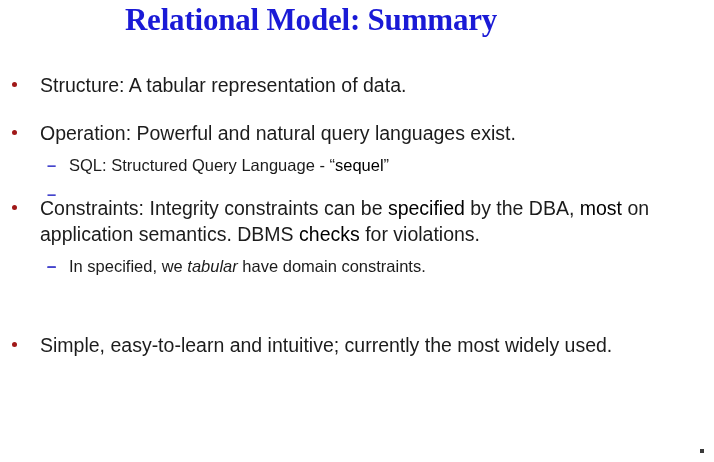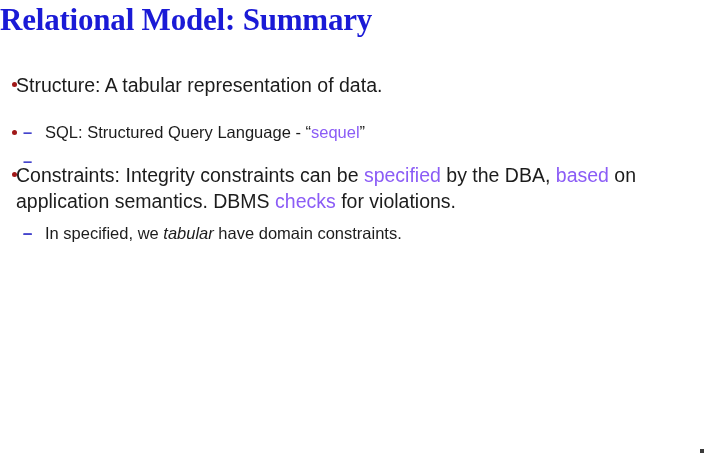--- a/index.html
+++ b/index.html
@@ -23,41 +23,41 @@
     background: #ffffff;
     box-sizing: border-box;
   }
 
   
   .slide-title {
     position: absolute;
     top: 2px;
     left: 0;
     width: 622px;
-    text-align: left;
+    text-align: center;
     font-family: "Liberation Serif", "DejaVu Serif", serif;
     font-weight: bold;
     font-size: 31px;
     line-height: 36px;
     letter-spacing: -0.2px;
     color: #1A1AD6;
     white-space: nowrap;
   }
 
   
   .body-list {
     position: absolute;
     top: 72px;
     left: 0;
     width: 714px;
   }
 
   .l1-item {
     position: relative;
-    padding-left: 16px;
+    padding-left: 40px;
     margin-bottom: 20px;
     font-size: 19.5px;
     line-height: 26px;
     color: #1c1c1c;
   }
 
   .l1-item > .bullet-dot {
     position: absolute;
     left: 12px;
     top: 10px;
@@ -98,21 +98,21 @@
     font-weight: bold;
     text-align: left;
   }
 
   
   .item-structure  { margin-bottom: 22px; }
   .item-operation  { margin-bottom: 18px; }
   .item-constraints{ margin-bottom: 16px; }
   .item-simple     { margin-top: 54px; margin-bottom: 0; }
 
-  .hl-blue   { color: #8b5cf6; }
+  .hl-blue   { color: #000000; }
   .em-italic { font-style: italic; }
 
   .corner-speck {
     position: absolute;
     left: 700px;
     top: 449px;
     width: 4px;
     height: 4px;
     background: #3a3a3a;
   }
@@ -126,45 +126,50 @@
 
   <div class="body-list">
 
     <div class="l1-item item-structure">
       <span class="bullet-dot"></span>
       <span class="l1-text">Structure: A tabular representation of data.</span>
     </div>
 
     <div class="l1-item item-operation">
       <span class="bullet-dot"></span>
+      <span class="l1-text">Operation: Powerful and natural query languages exist.</span>
 
       <div class="sub-list">
         <div class="l2-item">
           <span class="dash">–</span>
           <span>SQL: Structured Query Language - “</span><span class="hl-blue">sequel</span><span>”</span>
         </div>
         <div class="l2-item">
           <span class="dash">–</span>
         </div>
       </div>
     </div>
 
     <div class="l1-item item-constraints">
       <span class="bullet-dot"></span>
-      <span class="l1-text"><span>Constraints: Integrity constraints can be </span><span class="hl-blue">specified</span><span> by the DBA, </span><span class="hl-blue">based</span><span> on application semantics. DBMS </span><span class="hl-blue">checks</span><span> for violations.</span></span>
+      <span class="l1-text"><span>Constraints: Integrity constraints can be </span><span class="hl-blue">specified</span><span> by the DBA, </span><span class="hl-blue">most</span><span> on application semantics. DBMS </span><span class="hl-blue">checks</span><span> for violations.</span></span>
 
       <div class="sub-list">
         <div class="l2-item">
           <span class="dash">–</span>
         </div>
         <div class="l2-item">
           <span class="dash">–</span>
           <span>In specified, we </span><span class="em-italic">tabular</span><span> have domain constraints.</span>
         </div>
       </div>
     </div>
 
+    <div class="l1-item item-simple">
+      <span class="bullet-dot"></span>
+      <span class="l1-text">Simple, easy-to-learn and intuitive; currently the most widely used.</span>
+    </div>
 
   </div>
 
   <div class="corner-speck"></div>
 
 </div>
 
 </body></html>

